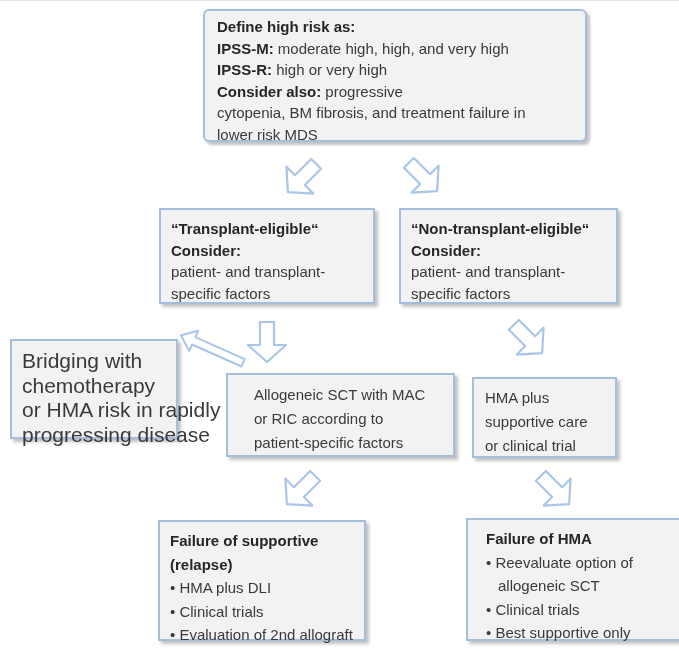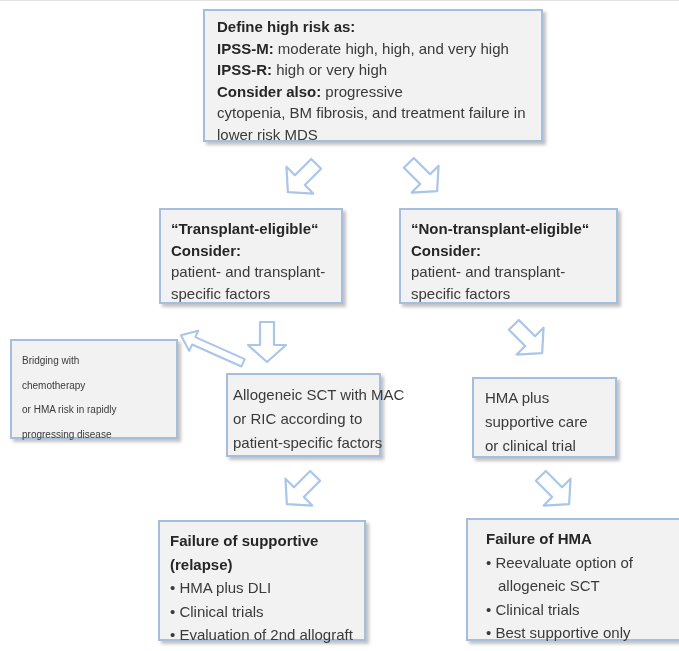--- a/index.html
+++ b/index.html
@@ -12,25 +12,25 @@
     position:absolute;background:#f2f2f2;border:2px solid #a6bedd;
     box-shadow:3px 3px 3px rgba(120,120,120,.45);
     box-sizing:border-box;font-size:15px;line-height:21.5px;
   }
   .box .ln{white-space:nowrap;}
   .b{font-weight:bold;color:#262626;}
   .arrow{position:absolute;}
   .arrow svg{display:block;overflow:visible;}
   .bullet{padding-left:12px;text-indent:-12px;white-space:normal;}
   
-  #box-define{left:203px;top:8px;width:340px;height:133px;padding:5px 17px 0 12px;}
-  #box-te{left:159px;top:207px;width:184px;height:96px;padding:8px 8px 0 10px;}
+  #box-define{left:203px;top:8px;width:384px;height:133px;padding:5px 17px 0 12px;border-radius:6px;}
+  #box-te{left:159px;top:207px;width:216px;height:96px;padding:8px 8px 0 10px;}
   #box-nte{left:399px;top:207px;width:219px;height:96px;padding:8px 8px 0 10px;}
-  #box-bridge{left:10px;top:338px;width:168px;height:100px;padding:8px 6px 0 10px;font-size:10px;line-height:24.5px;}
-  #box-allo{left:226px;top:372px;width:155px;height:84px;padding:8px 6px 0 5px;line-height:24px;}
+  #box-bridge{left:10px;top:338px;width:168px;height:100px;padding:8px 6px 0 10px;font-size:21px;line-height:24.5px;}
+  #box-allo{left:226px;top:372px;width:229px;height:84px;padding:8px 6px 0 26px;line-height:24px;}
   #box-hma{left:472px;top:376px;width:145px;height:81px;padding:7px 6px 0 11px;line-height:24px;}
   #box-ft{left:158px;top:519px;width:208px;height:121px;padding:7px 6px 0 10px;line-height:23.5px;}
   #box-fh{left:466px;top:517px;width:236px;height:123px;padding:7px 6px 0 18px;line-height:23.5px;}
 </style>
 </head>
 <body>
 
 <div id="canvas">
 
   <div class="box" id="box-define">

